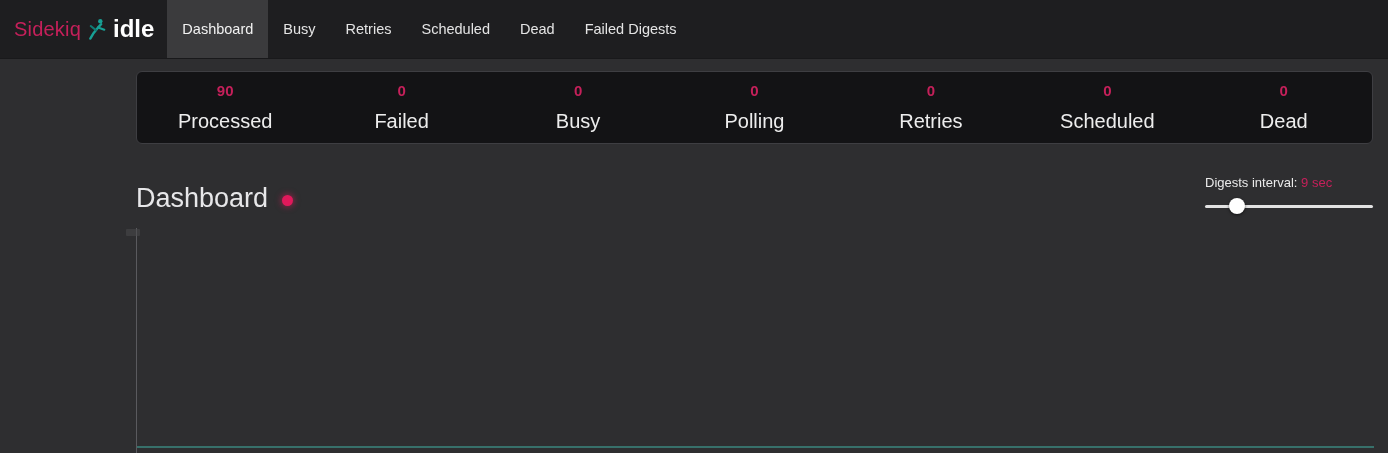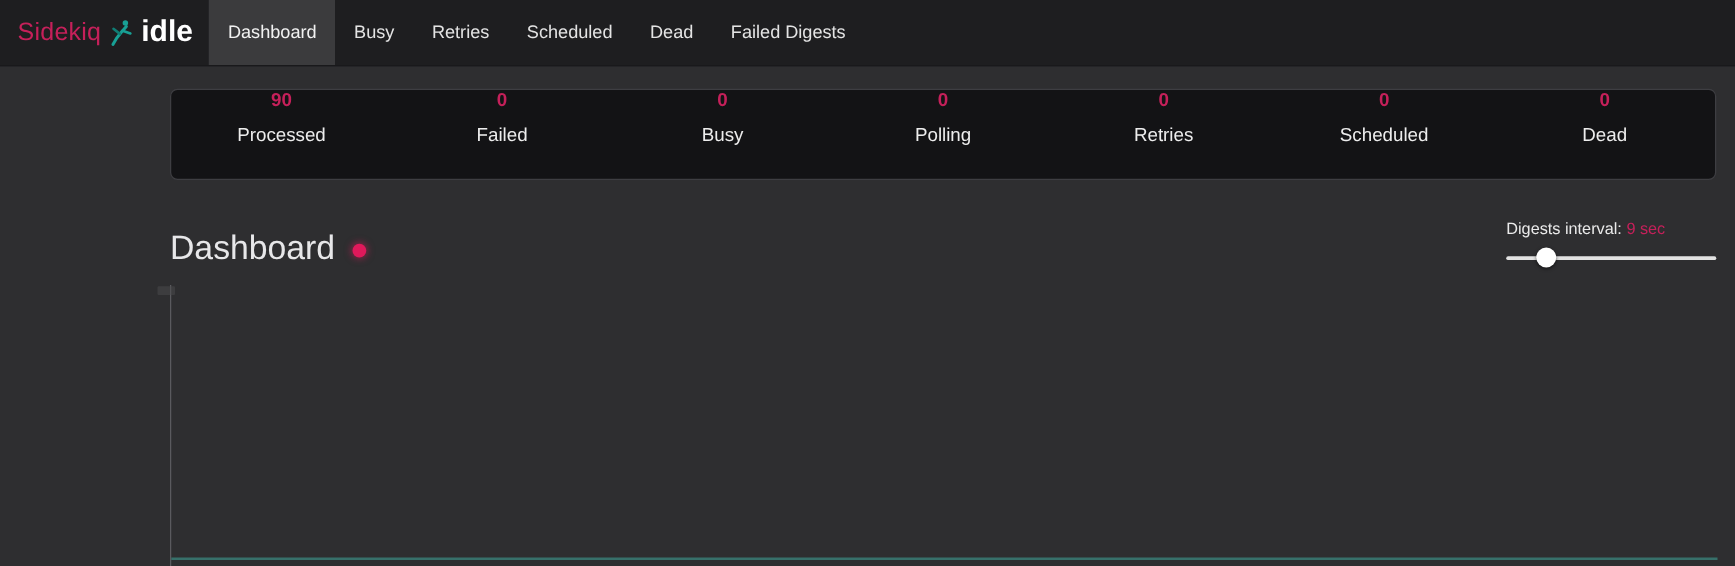--- a/index.html
+++ b/index.html
@@ -6,21 +6,21 @@
   html, body { width: 1388px; height: 453px; }
   body {
     background: #2e2e30;
     font-family: "Liberation Sans", sans-serif;
     position: relative;
     overflow: hidden;
   }
 
   
   .navbar {
-    position: absolute; top: 0; left: 0; right: 0; height: 53px;
+    position: absolute; top: 0; left: 0; right: 0; height: 59px;
     background: #1e1e20;
     border-bottom: 1px solid #19191b;
     display: flex; align-items: stretch;
   }
   .brand {
     display: flex; align-items: center;
     padding-left: 14px; gap: 7px;
     text-decoration: none;
   }
   .brand-name { color: #c5205a; font-size: 20px; font-weight: 500; letter-spacing: .2px; }
@@ -40,25 +40,25 @@
     position: absolute; left: 136px; top: 71px;
     width: 1237px; height: 73px;
     background: #131315;
     border: 1px solid #3e3e42;
     border-radius: 6px;
     display: flex; align-items: stretch;
   }
   .stat {
     flex: 1;
     display: flex; flex-direction: column;
-    align-items: center; justify-content: flex-start;
+    align-items: center; justify-content: center;
     gap: 11px; text-decoration: none; cursor: pointer;
   }
   .stat-value { color: #c5205a; font-size: 15px; font-weight: bold; }
-  .stat-label { color: #ededed; font-size: 15px; }
+  .stat-label { color: #ededed; font-size: 20px; }
 
   
   .page-header {
     position: absolute; left: 136px; top: 183px;
     display: flex; align-items: center;
   }
   .page-title { color: #e7e7e9; font-size: 27px; font-weight: 400; }
   .beacon {
     width: 11px; height: 11px; border-radius: 50%;
     background: #e0195b;

